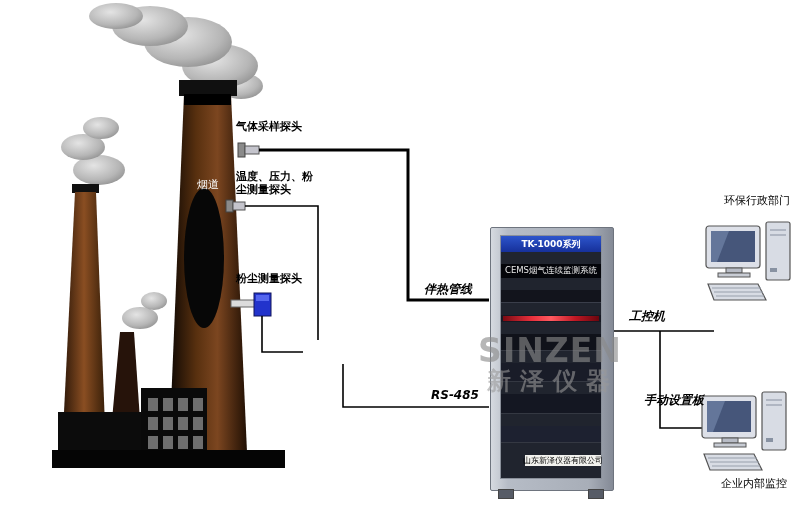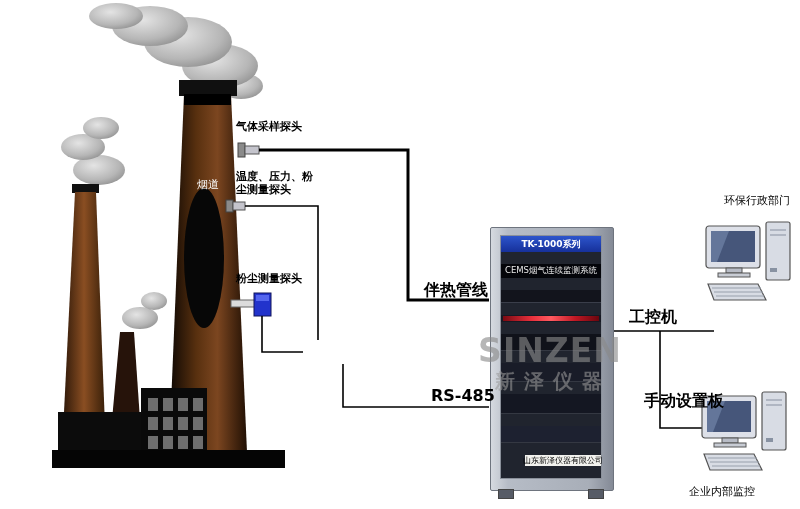--- a/index.html
+++ b/index.html
@@ -4,21 +4,21 @@
 <style>
   html,body{margin:0;padding:0;background:#fff;}
   .canvas{
     position:relative;width:800px;height:509px;background:#ffffff;overflow:hidden;
     font-family:"DejaVu Sans","Liberation Sans",sans-serif;
   }
   .bg-svg{position:absolute;left:0;top:0;z-index:1;}
   .lbl{position:absolute;z-index:4;color:#000;font-weight:bold;font-size:11px;line-height:13px;white-space:nowrap;}
   .lbl-white{color:#ffffff;font-weight:normal;}
   .lbl-wrap{white-space:normal;width:84px;word-break:break-all;}
-  .lbl-12{font-size:16px;}
+  .lbl-12{font-size:12px;font-style:italic;}
   .lbl-normal{font-weight:normal;}
 
   
   .hub{
     position:absolute;left:303px;top:340px;width:82px;height:23px;z-index:4;
     background:linear-gradient(180deg,#9cbcf2 0%,#5a8ae6 45%,#3a6fd8 100%);
     border:1px solid #1a3a8a;border-radius:4px;
     display:flex;align-items:center;justify-content:center;
     color:#ffffff;font-size:12px;font-weight:bold;letter-spacing:2px;
     box-shadow:1px 2px 2px rgba(0,0,0,.25);
@@ -49,21 +49,21 @@
   .cab-p5{height:30px;background:#1d2130;border-bottom:1px solid #343842;box-sizing:border-box;}
   .cab-company{height:20px;background:#f2f2ee;color:#000;font-size:8px;
     display:flex;align-items:center;justify-content:center;white-space:nowrap;margin-left:24px;}
   .cab-bottom{flex:1;background:#2b2f3b;}
   .cab-foot{position:absolute;width:14px;height:8px;background:#565b66;top:489px;z-index:3;border:1px solid #444;}
   .foot-l{left:498px;} .foot-r{left:588px;}
 
   
   .watermark{position:absolute;left:466px;top:334px;width:168px;z-index:6;text-align:center;pointer-events:none;}
   .wm1{font-size:33px;font-weight:bold;color:#8a8a8a;opacity:.62;letter-spacing:1px;line-height:34px;}
-  .wm2{font-size:20px;font-weight:bold;color:#9a9a9a;opacity:.58;letter-spacing:9px;line-height:27px;margin-left:6px;}
+  .wm2{font-size:24px;font-weight:bold;color:#9a9a9a;opacity:.58;letter-spacing:9px;line-height:27px;margin-left:6px;}
 </style>
 </head>
 <body>
 
 <div class="canvas">
 
   <svg class="bg-svg" width="800" height="509" viewBox="0 0 800 509">
     <defs>
       <radialGradient id="smoke" cx="40%" cy="35%" r="75%">
         <stop offset="0%" stop-color="#e4e4e4"></stop>
@@ -178,21 +178,21 @@
 
   <div class="lbl" style="left:236px;top:120px;">气体采样探头</div>
   <div class="lbl lbl-white" style="left:197px;top:178px;">烟道</div>
   <div class="lbl lbl-wrap" style="left:236px;top:170px;">温度、压力、粉尘测量探头</div>
   <div class="lbl" style="left:236px;top:272px;">粉尘测量探头</div>
   <div class="lbl lbl-12" style="left:424px;top:283px;">伴热管线</div>
   <div class="lbl lbl-12" style="left:431px;top:389px;">RS-485</div>
   <div class="lbl lbl-12" style="left:629px;top:310px;">工控机</div>
   <div class="lbl lbl-12" style="left:612px;top:394px;margin-left:32px;">手动设置板</div>
   <div class="lbl lbl-normal" style="left:724px;top:194px;">环保行政部门</div>
-  <div class="lbl lbl-normal" style="left:689px;top:477px;margin-top:8px;">企业内部监控</div>
+  <div class="lbl lbl-normal" style="left:721px;top:477px;">企业内部监控</div>
 
 
   <div class="cabinet">
     <div class="cab-inner">
       <div class="cab-model">TK-1000系列</div>
       <div class="cab-system">CEMS烟气连续监测系统</div>
       <div class="cab-p1"></div>
       <div class="cab-red">
           <div class="cab-red-stripe"></div>
         </div>

